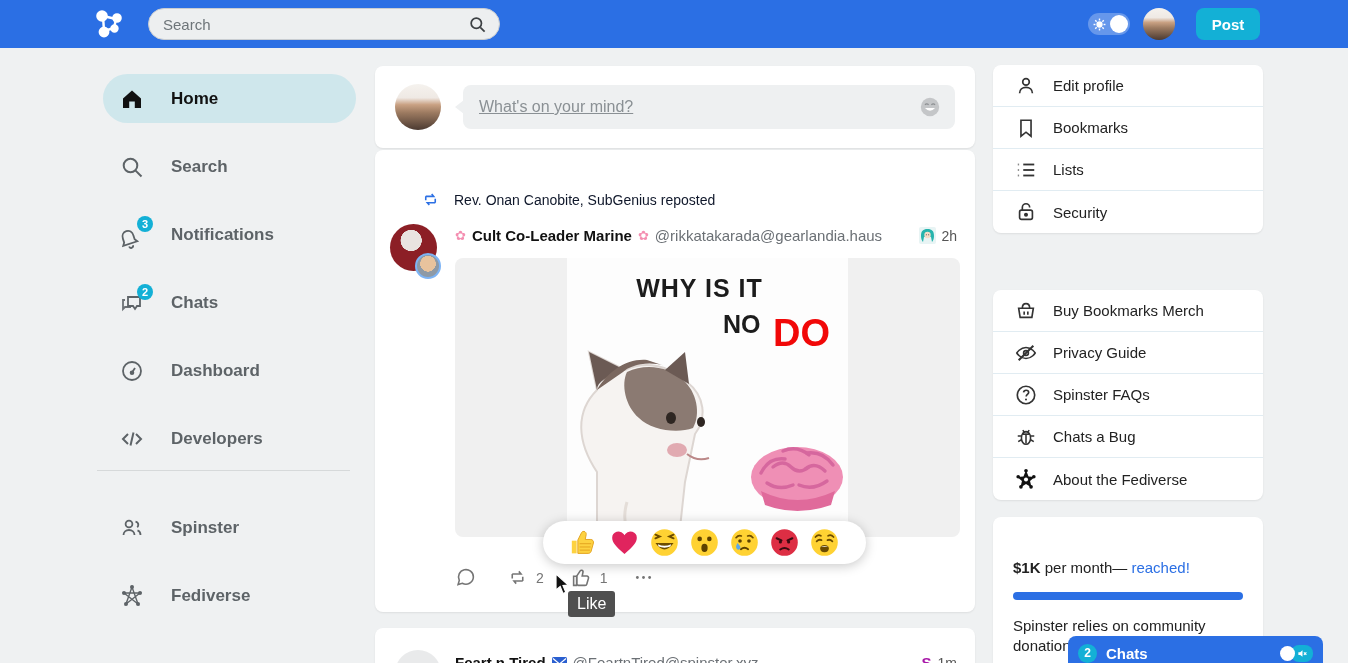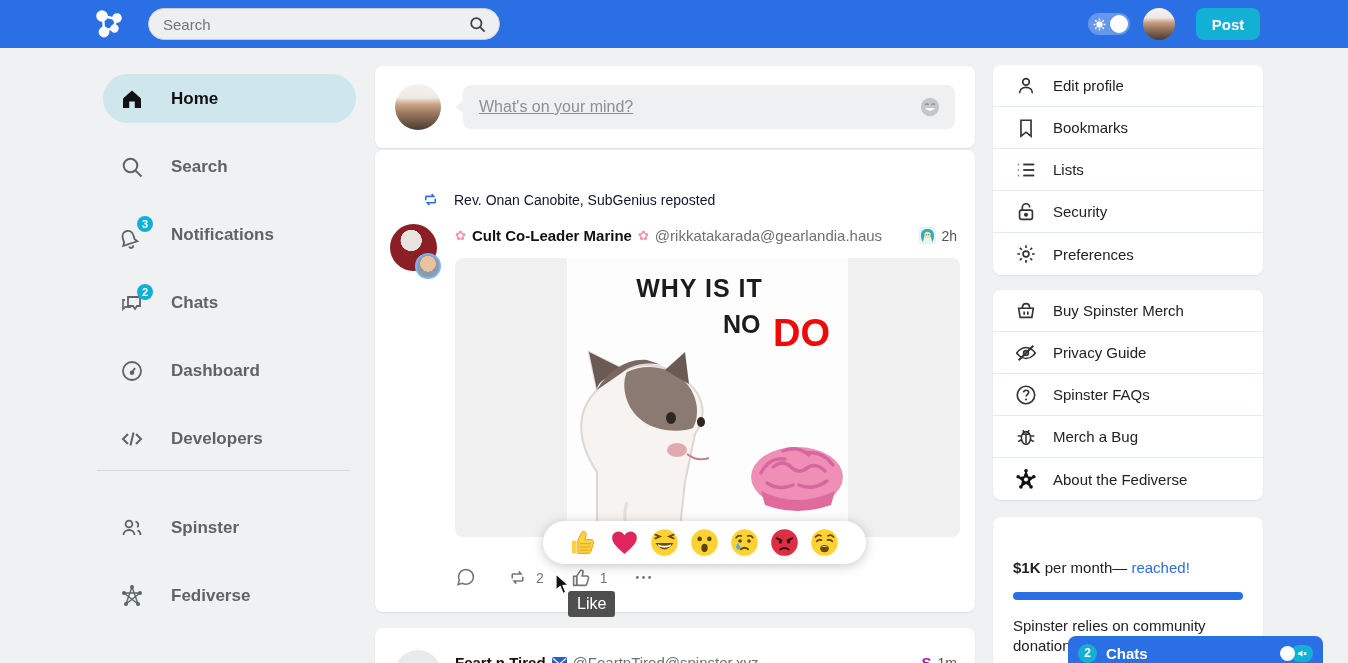--- a/index.html
+++ b/index.html
@@ -429,38 +429,31 @@
     <span>Lists</span>
   </div>
   <div class="menu-row">
     <span class="ic"><svg viewBox="0 0 24 24" fill="none" stroke="#333" stroke-width="1.8">
           <rect x="5" y="10" width="14" height="10" rx="2"></rect>
           <path d="M8 10V7a4 4 0 0 1 8 0"></path>
           <circle cx="12" cy="15" r="1.3" fill="#333"></circle>
         </svg></span>
     <span>Security</span>
   </div>
-  <div class="menu-row">
-    <span class="ic"><svg viewBox="0 0 24 24" fill="none" stroke="#333" stroke-width="1.8">
-          <circle cx="12" cy="12" r="3.2"></circle>
-          <path d="M12 2.5v3M12 18.5v3M2.5 12h3M18.5 12h3M5.3 5.3l2.1 2.1M16.6 16.6l2.1 2.1M5.3 18.7l2.1-2.1M16.6 7.4l2.1-2.1"></path>
-        </svg></span>
-    <span>Preferences</span>
-  </div>
 </div>
 
 <div class="card" style="left:993px; top:290px; width:270px;">
   <div class="menu-row">
     <span class="ic"><svg viewBox="0 0 24 24" fill="none" stroke="#333" stroke-width="1.8">
           <path d="M4 9h16l-1.6 10H5.6z"></path>
           <path d="M8 9c0-3 1.6-5 4-5s4 2 4 5"></path>
           <line x1="10" y1="12.5" x2="10" y2="16"></line>
           <line x1="14" y1="12.5" x2="14" y2="16"></line>
         </svg></span>
-    <span>Buy Spinster Merch</span>
+    <span>Buy Bookmarks Merch</span>
   </div>
   <div class="menu-row">
     <span class="ic"><svg viewBox="0 0 24 24" fill="none" stroke="#333" stroke-width="1.8">
           <path d="M2 12s3.5-6 10-6 10 6 10 6-3.5 6-10 6S2 12 2 12z"></path>
           <circle cx="12" cy="12" r="2.6"></circle>
           <line x1="4" y1="20" x2="20" y2="4" stroke-width="2.2"></line>
         </svg></span>
     <span>Privacy Guide</span>
   </div>
   <div class="menu-row">
@@ -469,21 +462,21 @@
           <path d="M9.3 9.2c.3-1.6 1.4-2.4 2.8-2.4 1.6 0 2.8 1 2.8 2.5 0 2-2.7 2.2-2.7 4.3"></path>
           <circle cx="12" cy="16.8" r="1.1" fill="#333" stroke="none"></circle>
         </svg></span>
     <span>Spinster FAQs</span>
   </div>
   <div class="menu-row">
     <span class="ic"><svg viewBox="0 0 24 24" fill="none" stroke="#333" stroke-width="1.7">
           <ellipse cx="12" cy="13" rx="5" ry="7"></ellipse>
           <path d="M12 6c-1.8 0-3 1.2-3 3h6c0-1.8-1.2-3-3-3zM8.5 4.5 10 6.5M15.5 4.5 14 6.5M7 11H3M7 15l-3.5 2M21 11h-4M20.5 17 17 15M12 8v11"></path>
         </svg></span>
-    <span>Merch a Bug</span>
+    <span>Chats a Bug</span>
   </div>
   <div class="menu-row">
     <span class="ic"><svg viewBox="0 0 24 24">
           <path d="M12 2.5 9.2 9.3 2.5 9.8l5.1 4.5-1.7 7 6.1-3.8 6.1 3.8-1.7-7 5.1-4.5-6.7-.5z" fill="#111"></path>
           <g fill="#111">
             <circle cx="12" cy="3" r="2"></circle>
             <circle cx="3.5" cy="9.5" r="2"></circle>
             <circle cx="20.5" cy="9.5" r="2"></circle>
             <circle cx="6.5" cy="20.5" r="2"></circle>
             <circle cx="17.5" cy="20.5" r="2"></circle>

